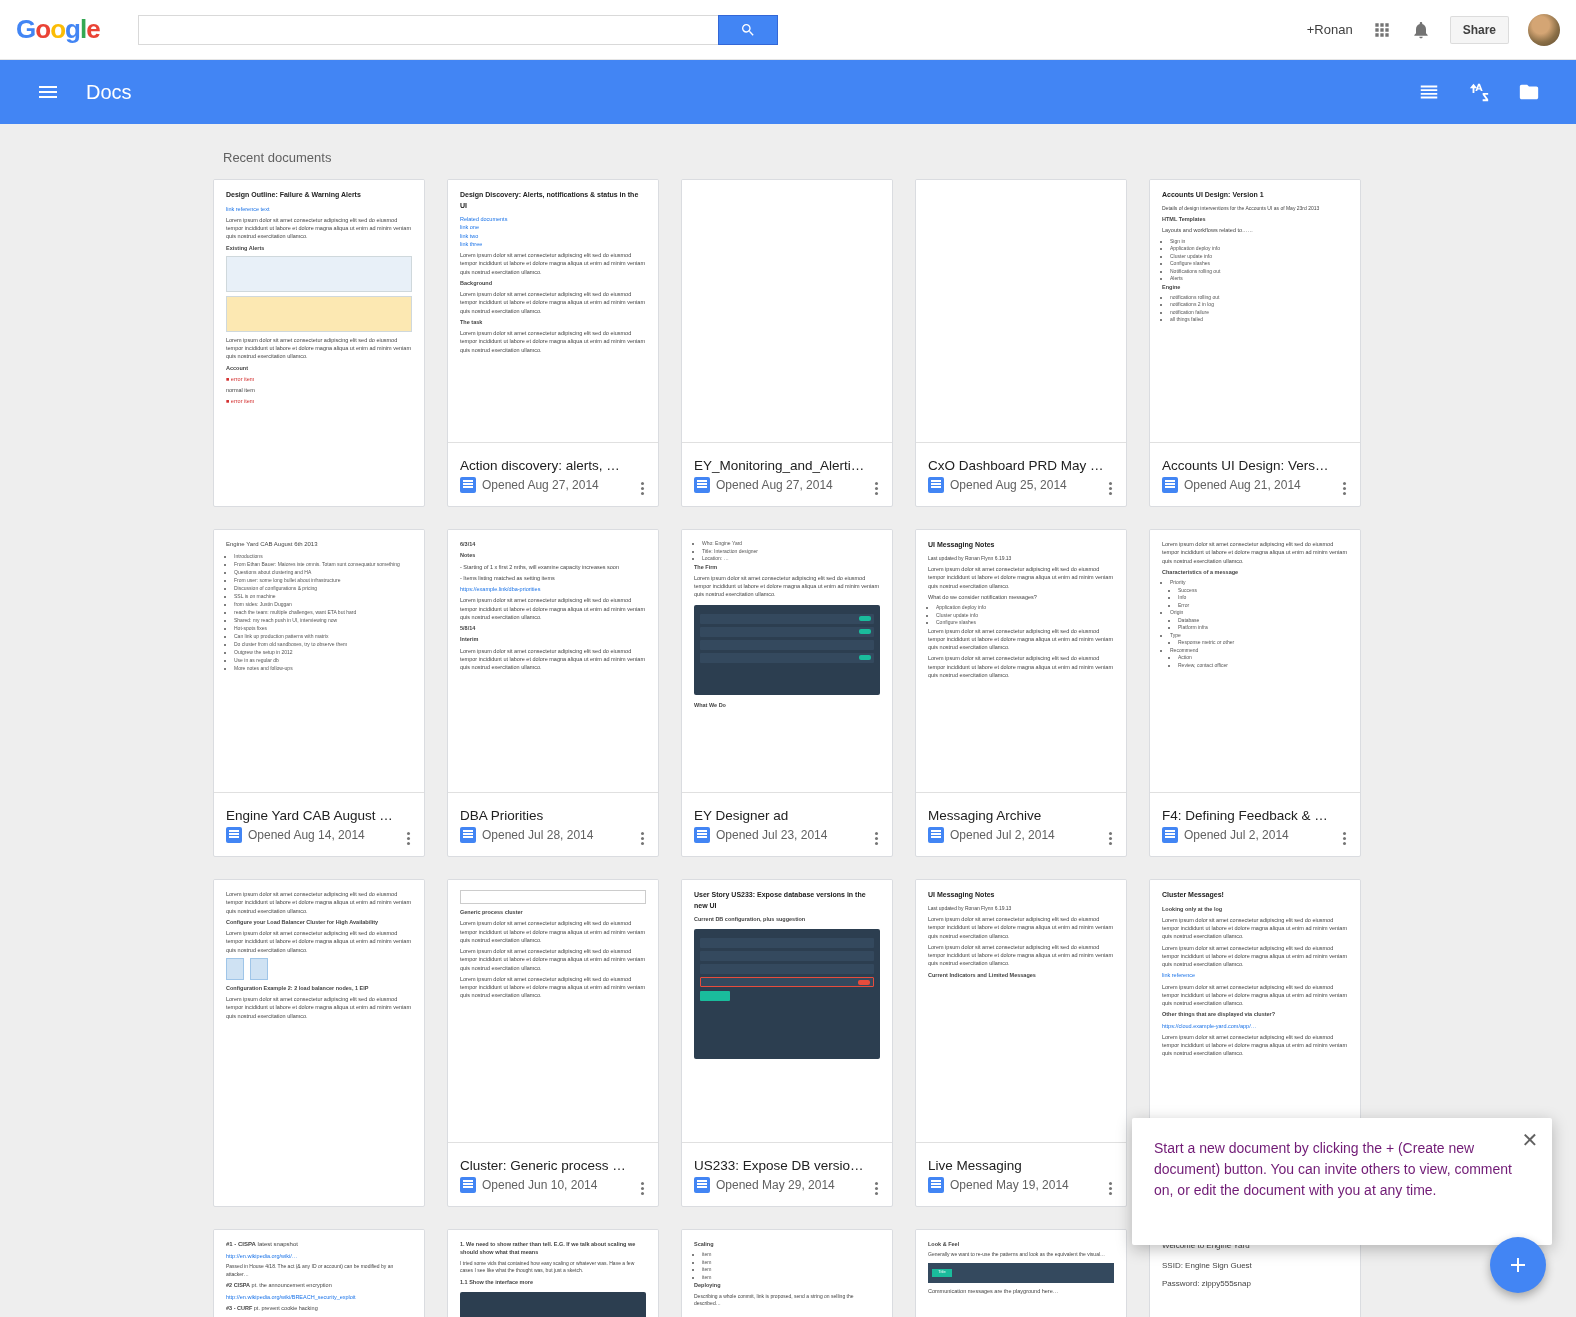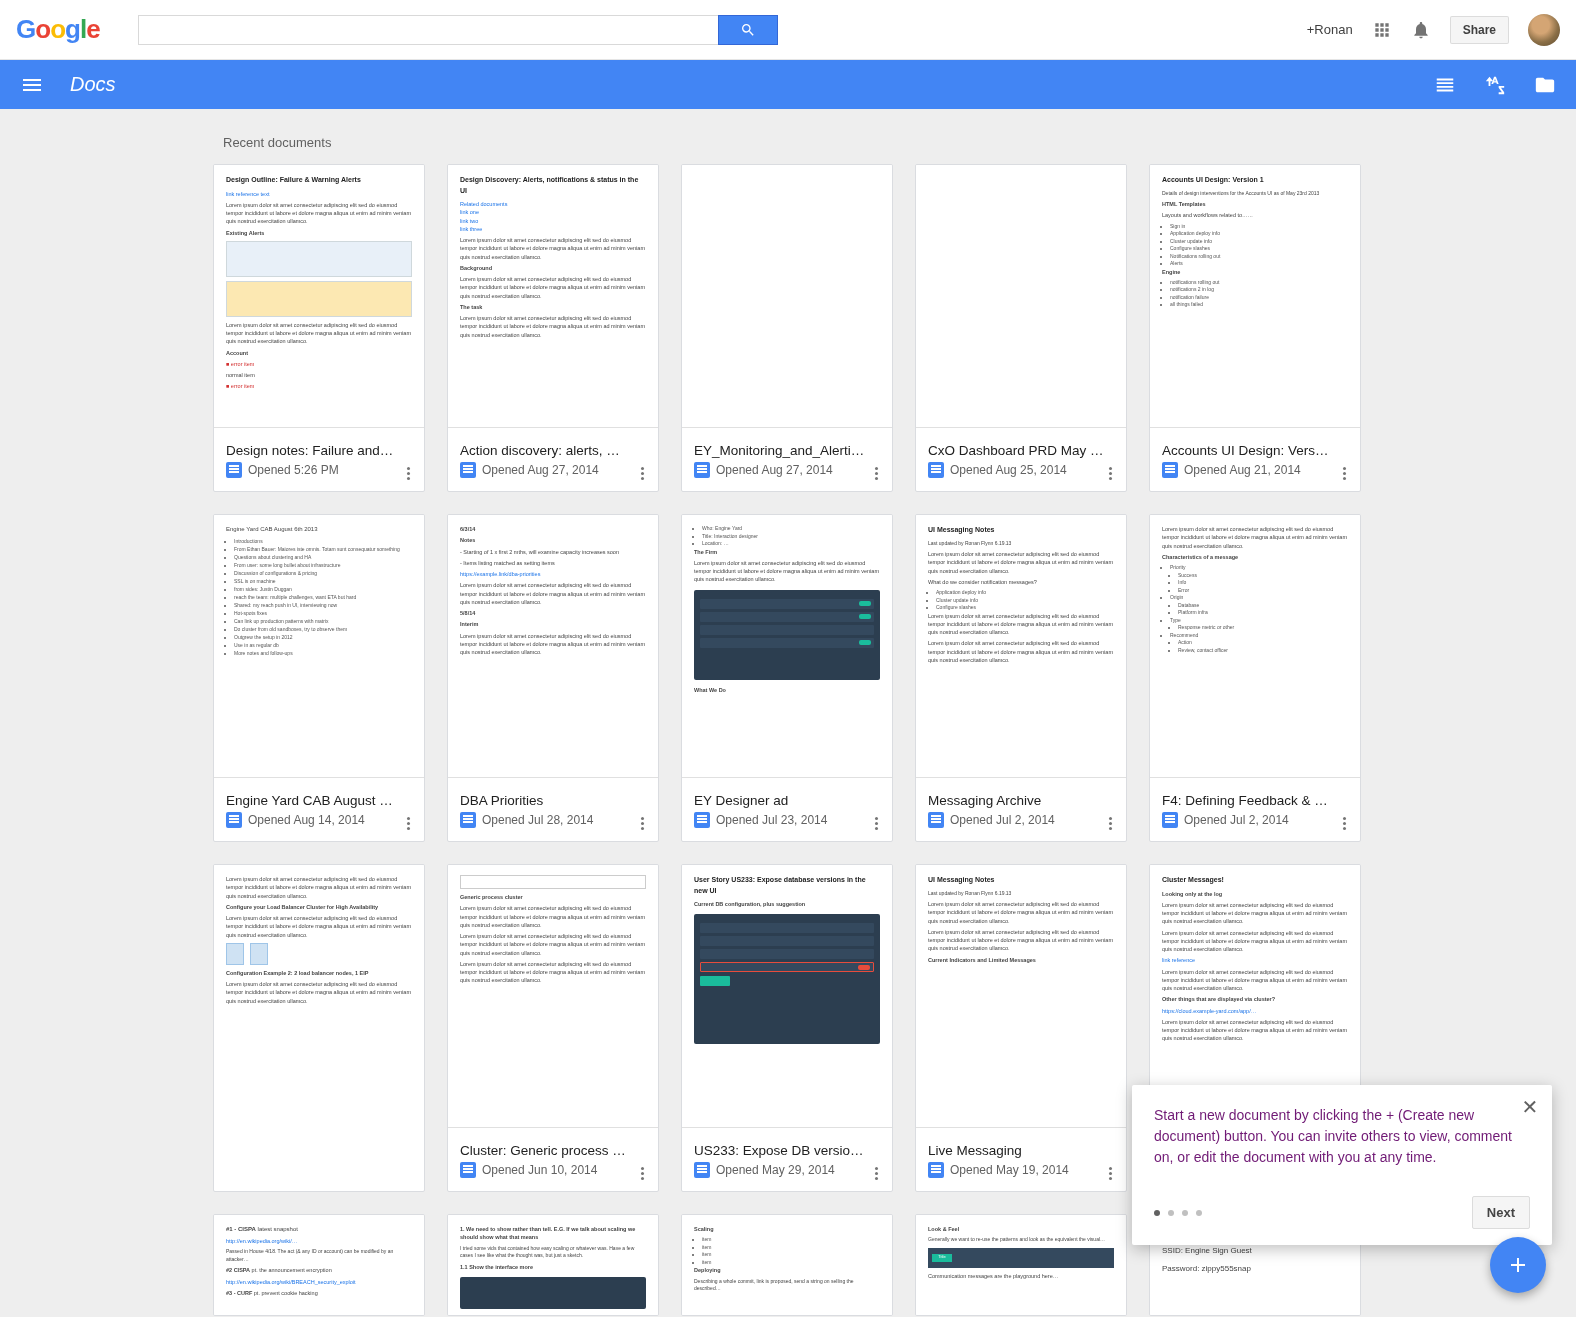--- a/index.html
+++ b/index.html
@@ -14,21 +14,21 @@
 .search-field { width: 580px; height: 30px; border: 1px solid #d9d9d9; border-right:none; padding: 0 8px; font-size:16px; outline:none; }
 .search-btn { width: 60px; height: 30px; background: #4285F4; border:1px solid #3367d6; display:flex; align-items:center; justify-content:center; cursor:pointer; }
 .search-btn svg { width:16px; height:16px; fill:#fff; }
 .google-right { margin-left:auto; display:flex; align-items:center; gap:19px; }
 .plusname { color:#404040; font-size:13px; }
 .apps-icon, .bell-icon { width:20px; height:20px; fill:#737373; cursor:pointer; }
 .share-btn { background:#f5f5f5; border:1px solid rgba(0,0,0,0.1); color:#404040; font-size:12px; font-weight:bold; padding:6px 12px; border-radius:2px; cursor:pointer; }
 .avatar { width:32px; height:32px; border-radius:50%; background: radial-gradient(circle at 40% 35%, #d4a574 30%, #8b6f47 60%, #5c4a2e); }
 
 
-.docs-bar { background:#4285F4; height:49px; display:flex; align-items:center; padding:0 20px; color:#fff;font-style:italic; }
+.docs-bar { background:#4285F4; height:64px; display:flex; align-items:center; padding:0 36px; color:#fff; }
 .hamburger { width:24px; height:24px; fill:#fff; cursor:pointer; margin-right:26px; }
 .docs-title { font-size:20px; font-weight:400; }
 .docs-right { margin-left:auto; display:flex; align-items:center; gap:28px; }
 .docs-right svg { width:22px; height:22px; fill:#fff; cursor:pointer; }
 
 
 .content { max-width: 1150px; margin: 0 auto; padding: 20px 0 120px; }
 .section-label { font-size:13px; color:#616161; font-weight:500; padding: 6px 10px 14px; }
 .grid { display:grid; grid-template-columns: repeat(5, 212px); gap: 22px; }
 
@@ -131,32 +131,20 @@
           <p>Lorem ipsum dolor sit amet consectetur adipiscing elit sed do eiusmod tempor incididunt ut labore et dolore magna aliqua ut enim ad minim veniam quis nostrud exercitation ullamco.</p>
           <p><b>Existing Alerts</b></p>
           <div class="thumb-img-block"></div>
           <div class="thumb-img-block" style="background:#fce8b2"></div>
           <p>Lorem ipsum dolor sit amet consectetur adipiscing elit sed do eiusmod tempor incididunt ut labore et dolore magna aliqua ut enim ad minim veniam quis nostrud exercitation ullamco.</p>
           <p><b>Account</b></p>
           <p style="color:#d32f2f">■ error item</p>
           <p>normal item</p>
           <p style="color:#d32f2f">■ error item</p>
         </div>
-        <div class="card-footer">
-          <div class="card-title">Design notes: Failure and…</div>
-          <div class="card-meta">
-            <div class="doc-icon"></div>
-            <span class="meta-text">Opened  5:26 PM</span>
-          </div>
-          <div class="card-more">
-            <span></span>
-            <span></span>
-            <span></span>
-          </div>
-        </div>
       </div>
       <div class="card">
         <div class="thumb">
           <div class="thumb-title">Design Discovery: Alerts, notifications &amp; status in the UI</div>
           <p class="thumb-sub">Related documents<br>link one<br>link two<br>link three</p>
           <p>Lorem ipsum dolor sit amet consectetur adipiscing elit sed do eiusmod tempor incididunt ut labore et dolore magna aliqua ut enim ad minim veniam quis nostrud exercitation ullamco.</p>
           <p><b>Background</b></p>
           <p>Lorem ipsum dolor sit amet consectetur adipiscing elit sed do eiusmod tempor incididunt ut labore et dolore magna aliqua ut enim ad minim veniam quis nostrud exercitation ullamco.</p>
           <p><b>The task</b></p>
           <p>Lorem ipsum dolor sit amet consectetur adipiscing elit sed do eiusmod tempor incididunt ut labore et dolore magna aliqua ut enim ad minim veniam quis nostrud exercitation ullamco.</p>
@@ -541,28 +529,19 @@
           <p style="font-size:8px;margin-bottom:6px">SSID: Engine Sign Guest</p>
           <p style="font-size:8px">Password: zippy555snap</p>
         </div>
       </div>
     </div>
 </div>
 
 <div class="promo">
   <div class="promo-close">✕</div>
   <div class="promo-text">Start a new document by clicking the + (Create new document) button. You can invite others to view, comment on, or edit the document with you at any time.</div>
-  <div class="promo-footer">
-    <div class="dots">
-      <div class="dot active"></div>
-      <div class="dot"></div>
-      <div class="dot"></div>
-      <div class="dot"></div>
-    </div>
-    <button class="next-btn">Next</button>
-  </div>
 </div>
 
 <div class="fab">
   <svg viewBox="0 0 24 24">
       <path d="M19 13h-6v6h-2v-6H5v-2h6V5h2v6h6v2z"></path>
     </svg>
 </div>
 
 </body></html>

